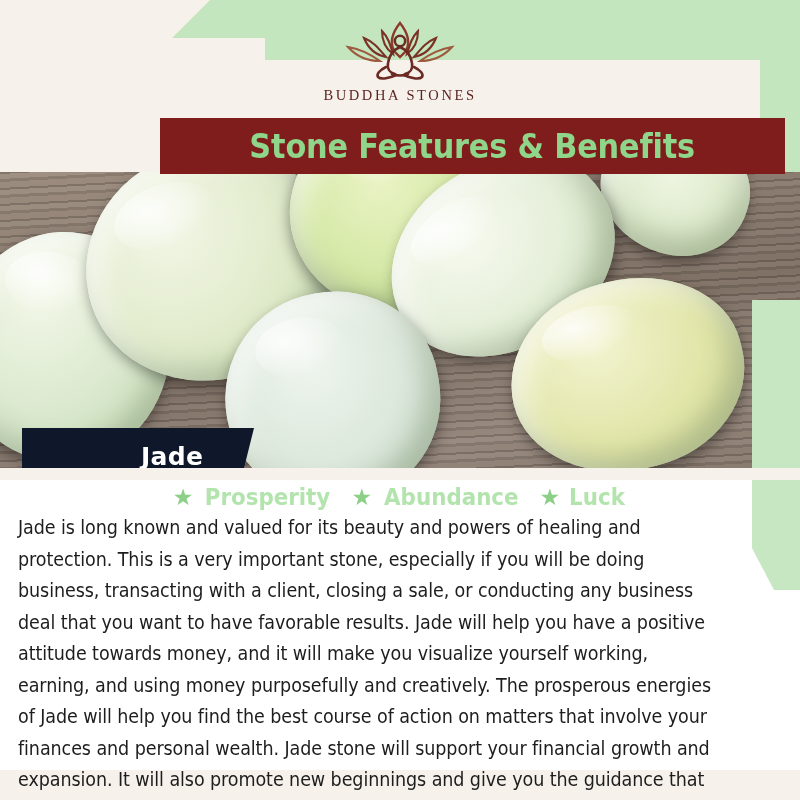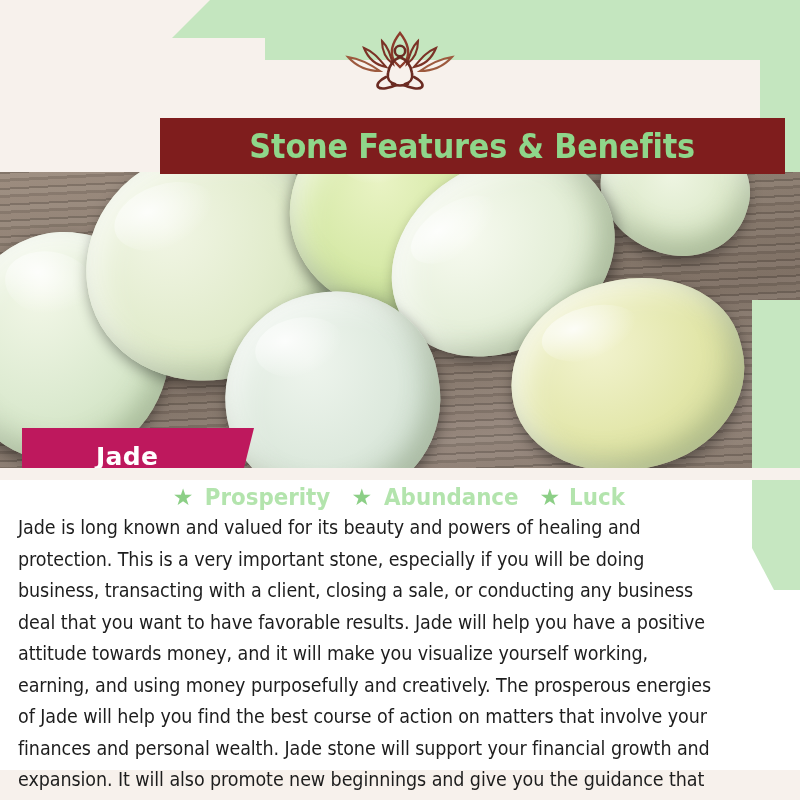--- a/index.html
+++ b/index.html
@@ -120,24 +120,24 @@
   .s6{ left:510px; top:108px; width:235px; height:190px;
        background:radial-gradient(ellipse at 40% 32%, #f2f3cf 0%, #e2e6a9 52%, #cdd592 100%);
        transform:rotate(-14deg); }
   .s7{ left:600px; top:-48px; width:150px; height:130px;
        background:radial-gradient(ellipse at 45% 40%, #eef5e2 0%, #dbe8c8 60%, #c6d9b0 100%);
        transform:rotate(18deg); }
 
   
   .jade-banner{
     position:absolute; left:22px; top:428px; width:232px; height:56px;
-    background:#be185d;
+    background:#0f172a;
     clip-path: polygon(0 0, 232px 0, 222px 40px, 0 40px);
     z-index:5;
-    display:flex; align-items:center;
+    display:flex; align-items:center;padding-left:45px;
   }
   .jade-label{
     color:#ffffff; font-size:25px; font-weight:bold;
     font-family:"DejaVu Sans", sans-serif;
     margin-left:74px; letter-spacing:0.3px;
   }
 
   
   .content{
     position:absolute; left:0; top:468px; width:800px; height:332px;
@@ -201,20 +201,21 @@
       <g fill="none" stroke="#6b2b22" stroke-width="2.6" stroke-linecap="round" stroke-linejoin="round">
         <circle cx="70" cy="24" r="5.2"></circle>
         <path d="M70 30 C63 33 59 39 58 46 C57 52 60 56 65 57"></path>
         <path d="M70 30 C77 33 81 39 82 46 C83 52 80 56 75 57"></path>
         <path d="M56 50 C50 53 46 57 48 60 C51 63 60 61 66 58"></path>
         <path d="M84 50 C90 53 94 57 92 60 C89 63 80 61 74 58"></path>
         <path d="M62 57 C66 59 74 59 78 57"></path>
       </g>
     </svg>
   </span>
+  <span class="logo-word">BUDDHA STONES</span>
 </div>
 
 <div class="title-panel">
   <span class="title-text">Stone Features &amp; Benefits</span>
 </div>
 
 <div class="photo">
   <div class="wood"></div>
   <div class="stone s3"></div>
   <div class="stone s1"></div>

